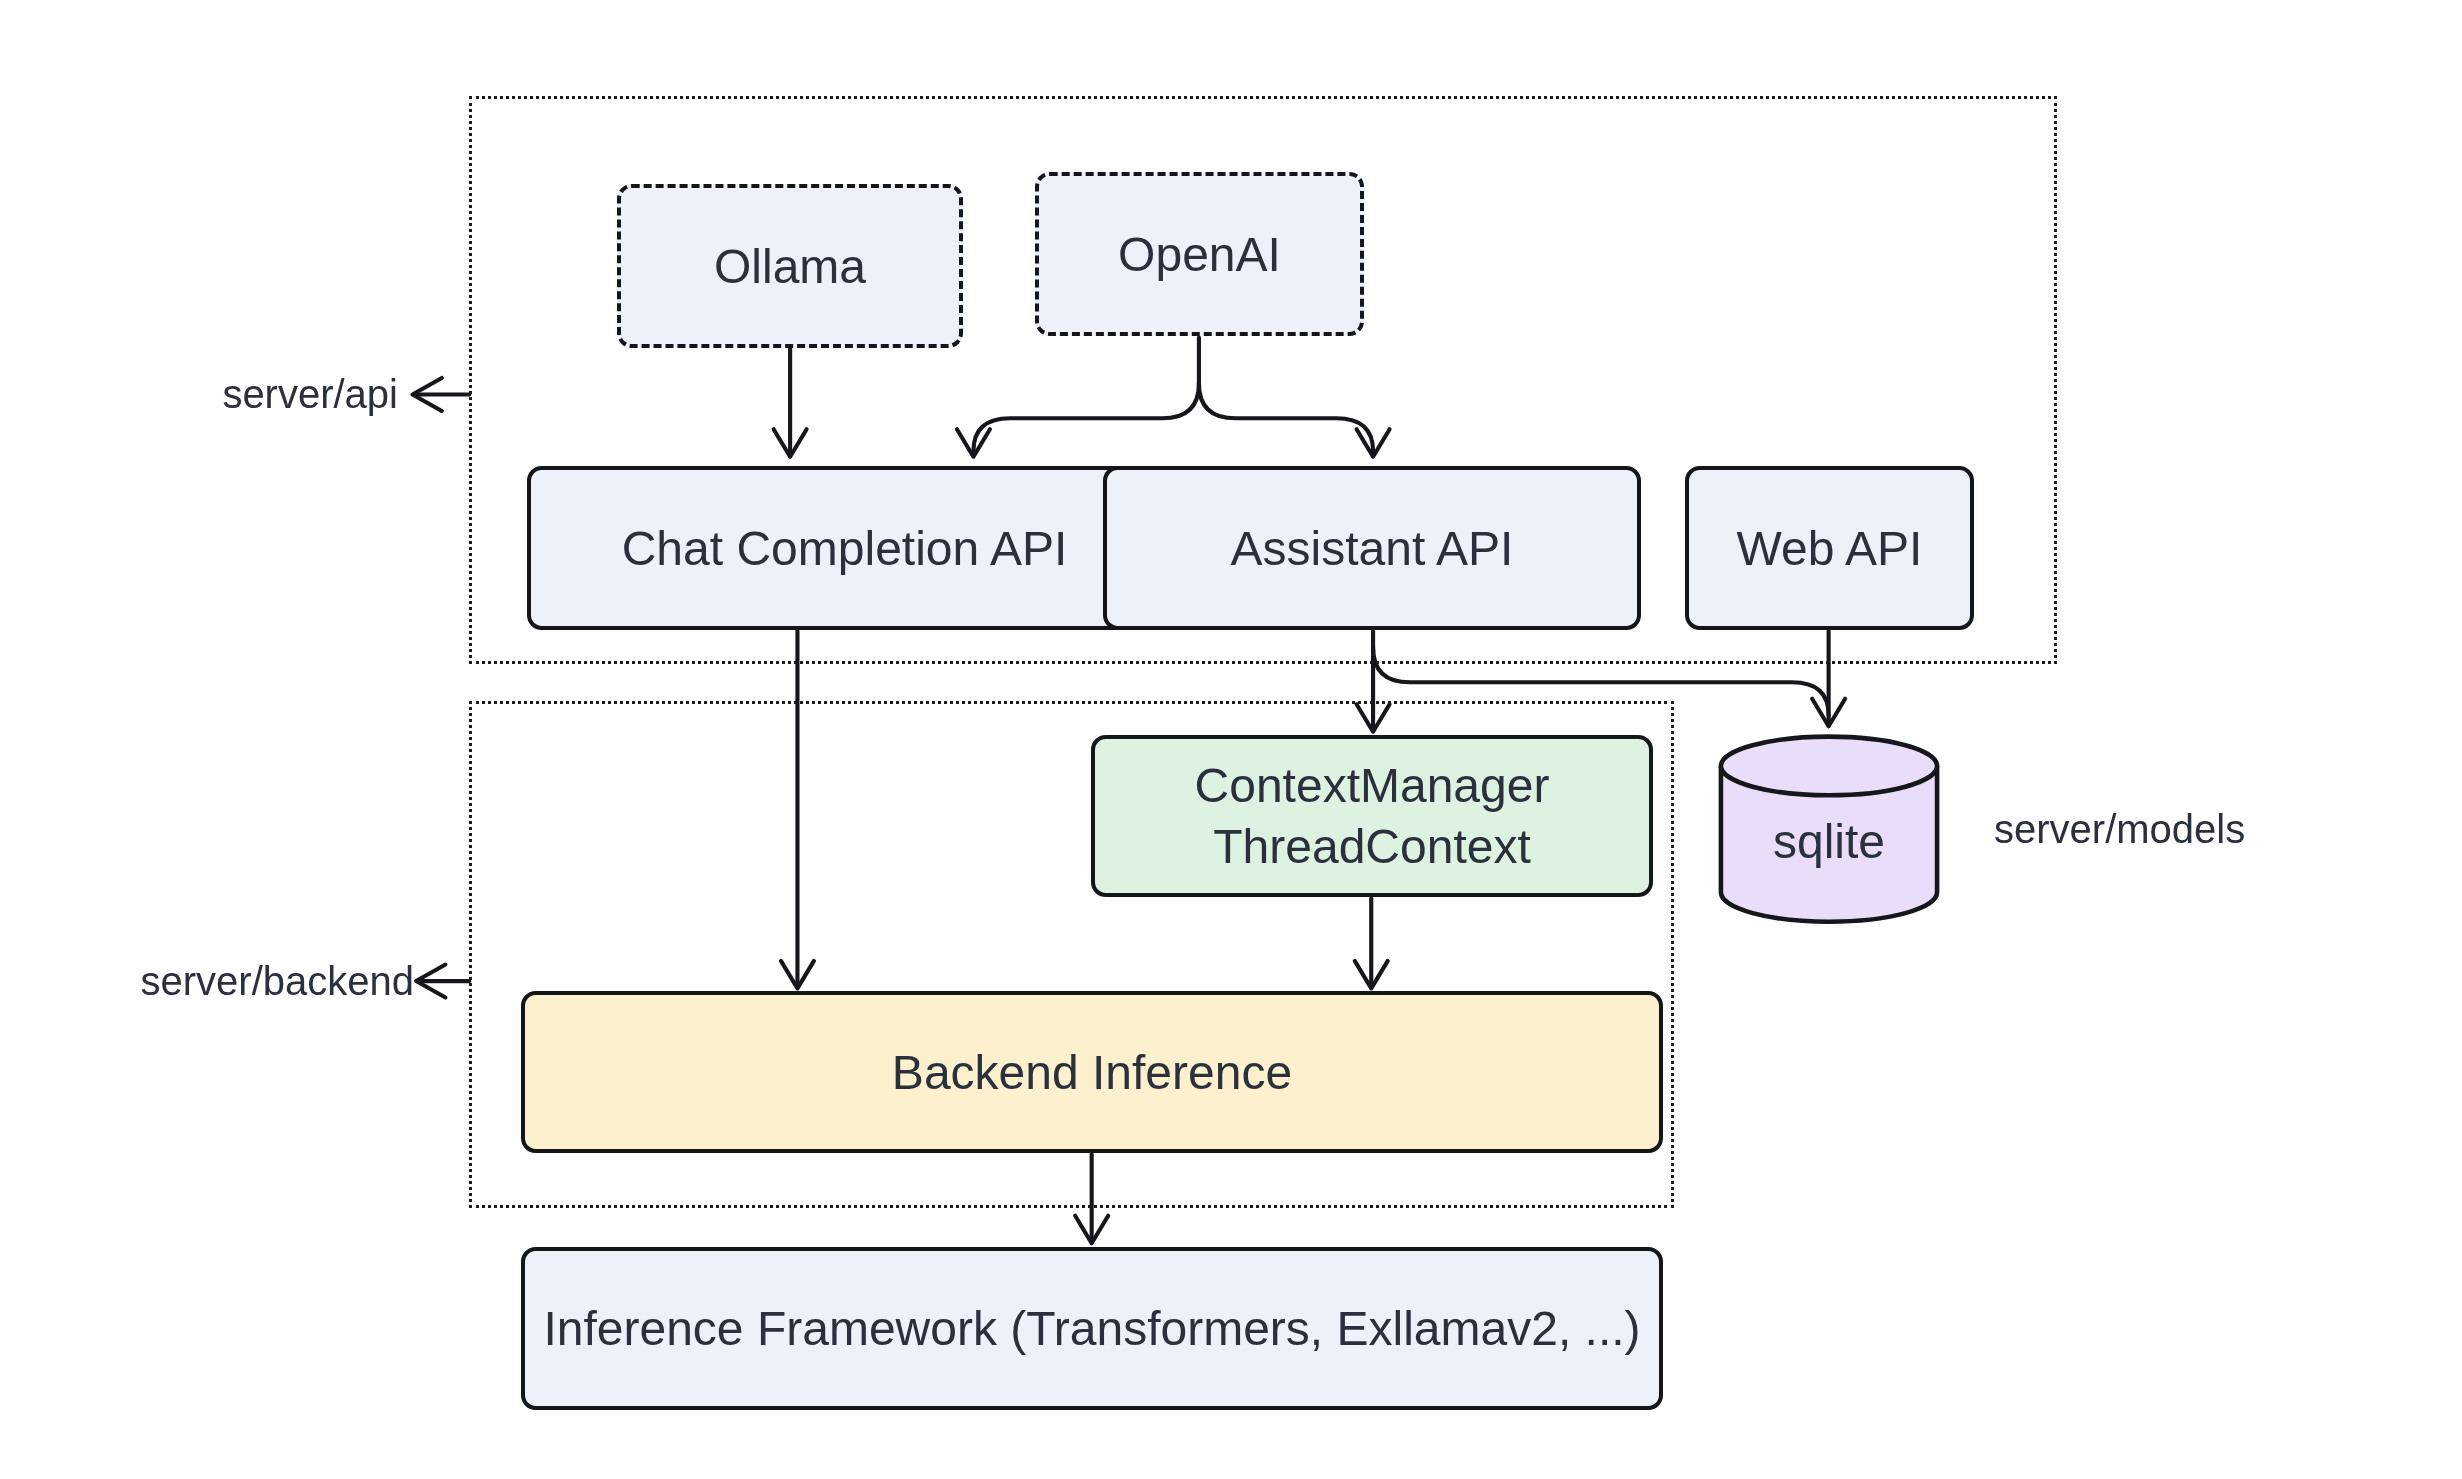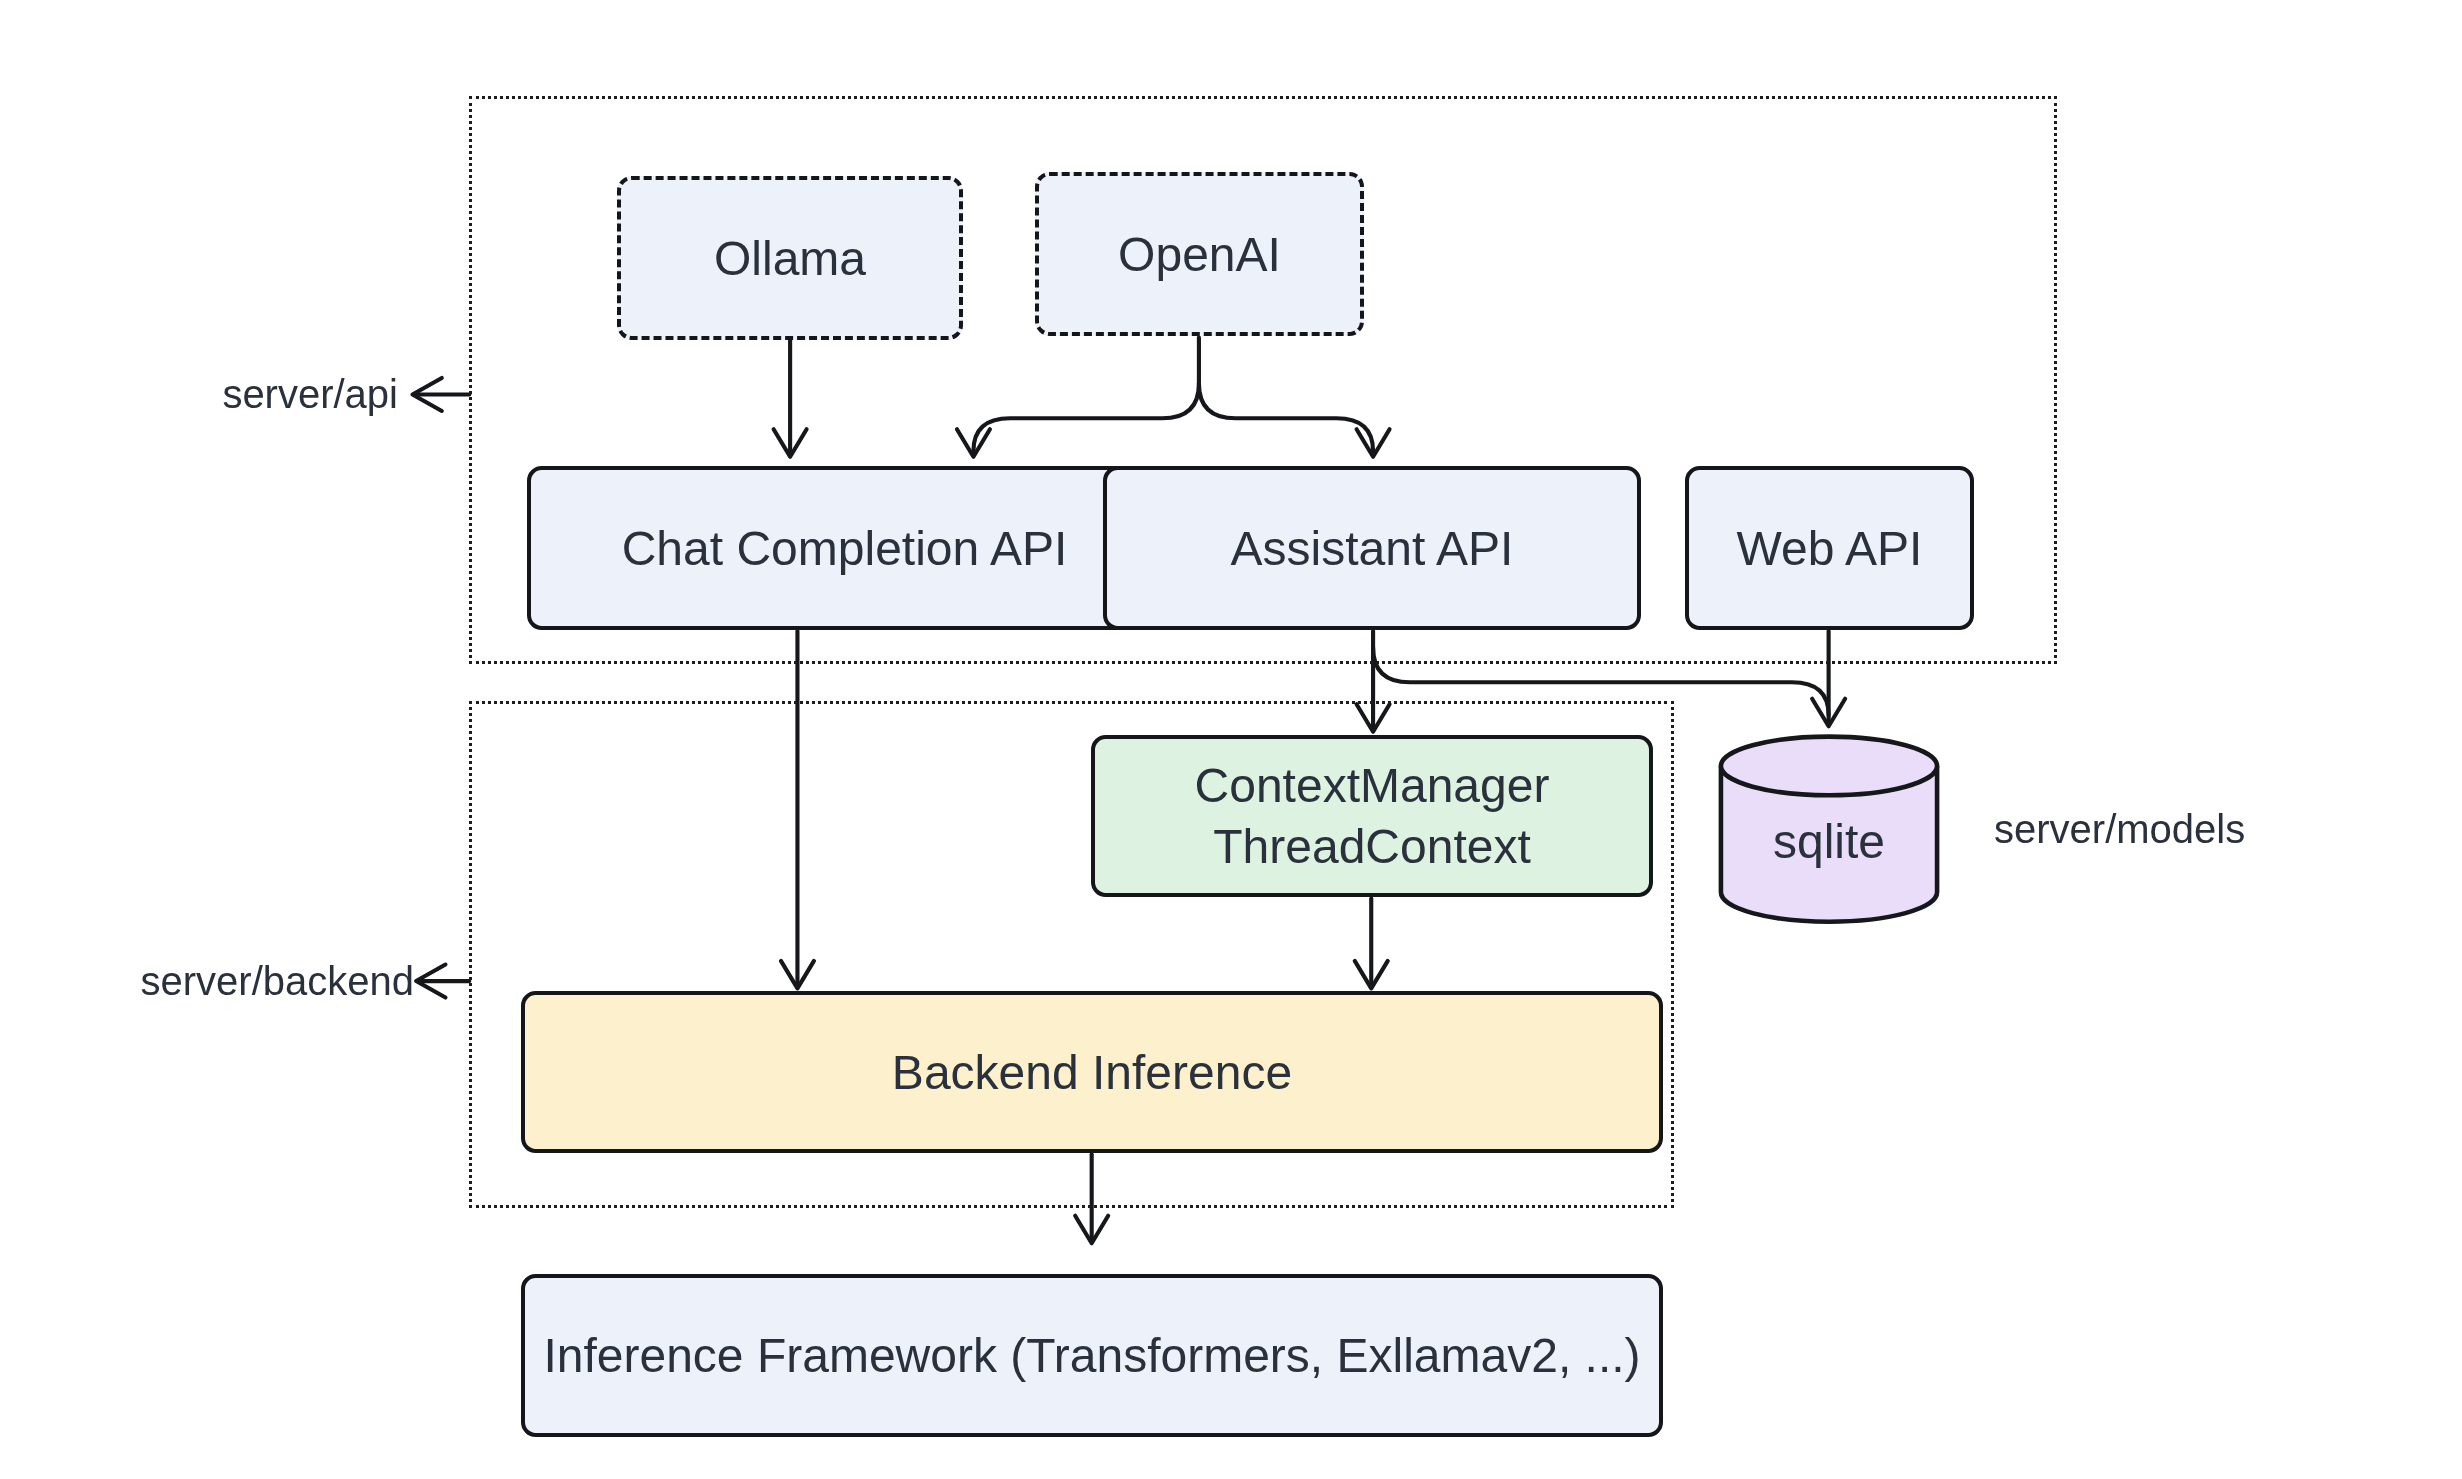--- a/index.html
+++ b/index.html
@@ -72,21 +72,21 @@
     <path class="wire" d="M486 1052 L454 1070 L486 1088"></path>
   </svg>
 
   <div class="group" style="left:469px;top:96px;width:1582px;height:562px;"></div>
   <div class="group" style="left:469px;top:701px;width:1199px;height:501px;"></div>
 
   <div class="freelabel" style="right:2064px;top:365px;text-align:right;">server/api</div>
   <div class="freelabel" style="right:2048px;top:952px;text-align:right;">server/backend</div>
   <div class="freelabel" style="left:1994px;top:800px;">server/models</div>
 
-  <div class="node dashed" style="left:617px;top:176px;width:346px;height:164px;">
+  <div class="node dashed" style="left:617px;top:184px;width:346px;height:164px;">
     <span>Ollama</span>
   </div>
 
   <div class="node dashed" style="left:1035px;top:172px;width:329px;height:164px;">
     <span>OpenAI</span>
   </div>
 
   <div class="node" style="left:527px;top:466px;width:635px;height:164px;">
     <span>Chat Completion API</span>
   </div>
@@ -101,21 +101,21 @@
   </div>
 
   <div class="node" style="left:1685px;top:466px;width:289px;height:164px;">
     <span>Web API</span>
   </div>
 
   <div class="node yellow" style="left:521px;top:991px;width:1142px;height:162px;">
     <span>Backend Inference</span>
   </div>
 
-  <div class="node" style="left:521px;top:1247px;width:1142px;height:163px;margin-top:27px;">
+  <div class="node" style="left:521px;top:1247px;width:1142px;height:163px;">
     <span>Inference Framework (Transformers, Exllamav2, ...)</span>
   </div>
 
   <svg class="cyl" style="left:1716px;top:733px;" width="226" height="196" viewBox="0 0 246 214">
     <path d="M5 36 L5 174 A118 32 0 0 0 241 174 L241 36" fill="var(--node_purple,#e9ddf9)" stroke="var(--stroke,#15171b)" stroke-width="5"></path>
     <ellipse cx="123" cy="36" rx="118" ry="32" fill="var(--node_purple,#e9ddf9)" stroke="var(--stroke,#15171b)" stroke-width="5"></ellipse>
   </svg>
   <div class="cyl-label" style="left:1716px;top:814px;width:226px;">sqlite</div>
 
 </div>

